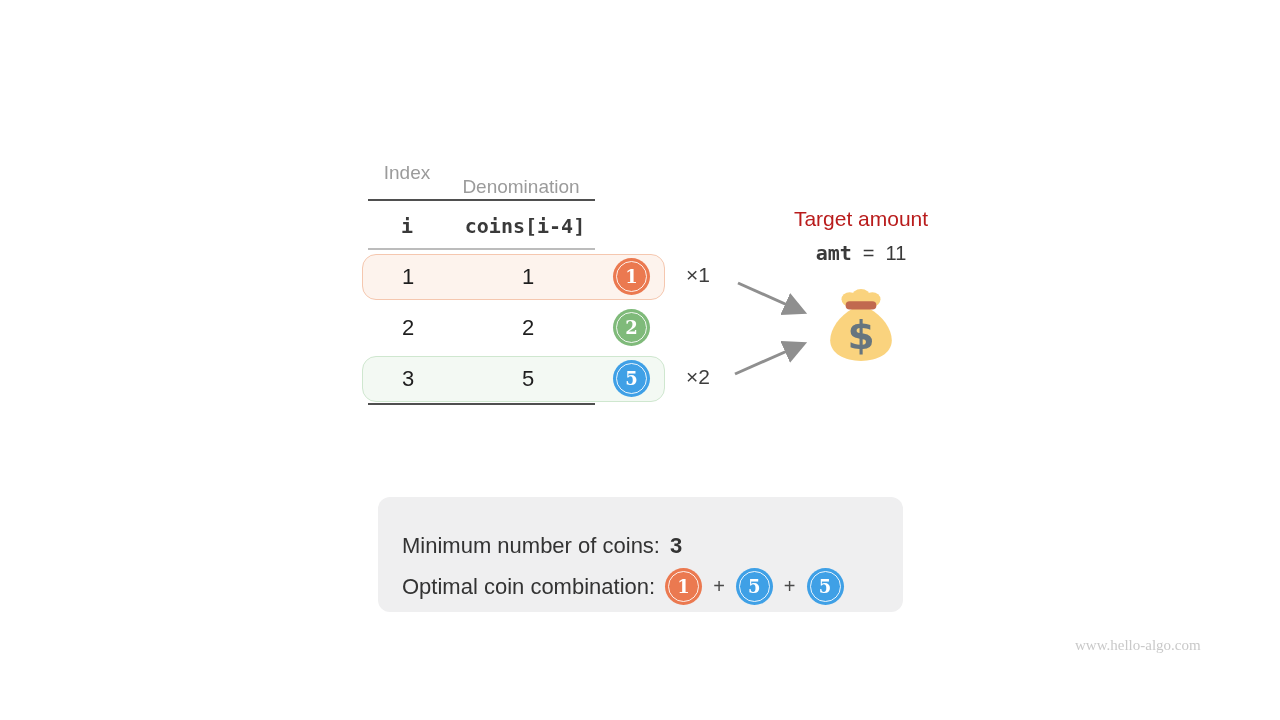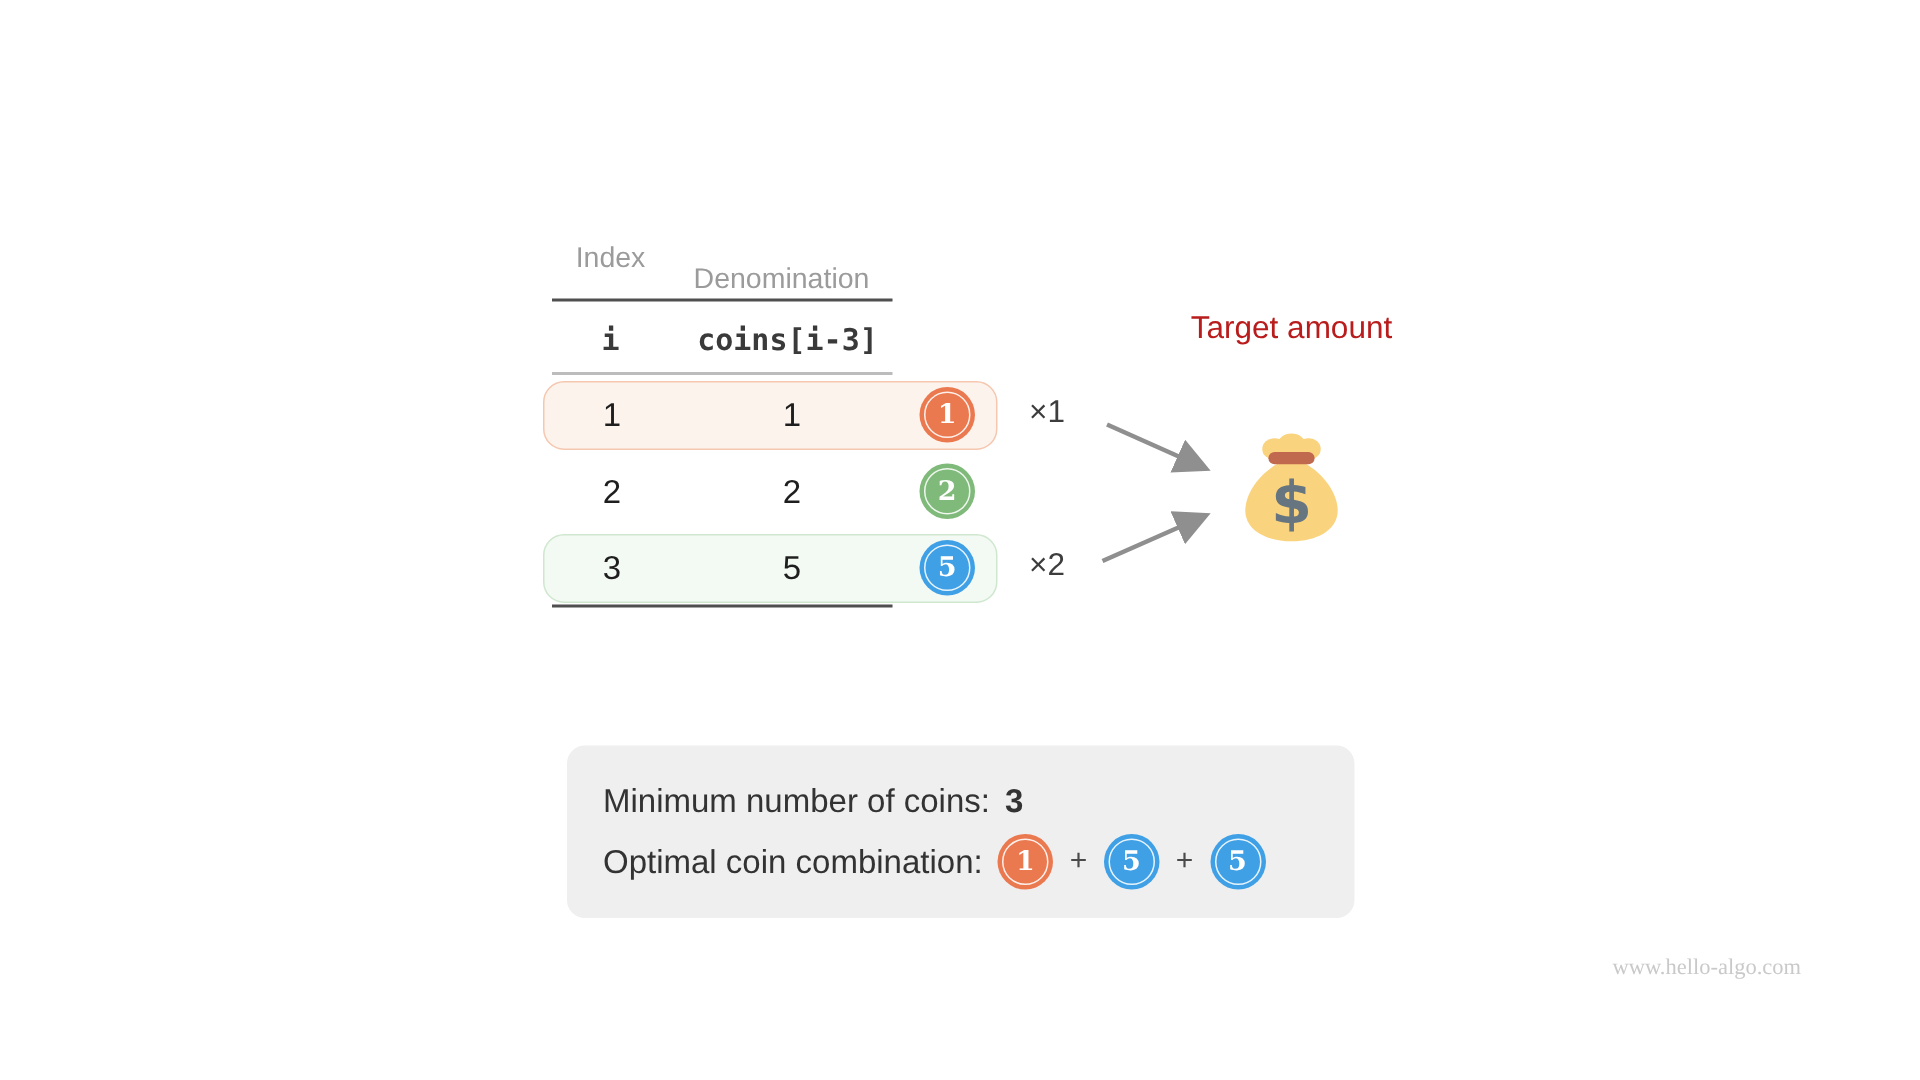--- a/index.html
+++ b/index.html
@@ -27,39 +27,39 @@
   .coin.orange{background:#eb7950;}
   .coin.green{background:#7fba7a;}
   .coin.blue{background:#3fa0e6;}
   .row-coin{position:absolute;left:250px;top:3px;}
   
   .mult{position:absolute;width:40px;text-align:center;font-size:21px;color:#3d3d3d;}
   .target-label{position:absolute;left:761px;top:207px;width:200px;text-align:center;font-size:21px;color:#b91c1c;}
   .target-eq{position:absolute;left:761px;top:241px;width:200px;display:flex;justify-content:center;align-items:center;gap:11px;font-size:20px;color:#3a3a3a;}
   .target-eq .var{font-family:"DejaVu Sans Mono",monospace;font-weight:bold;}
   
-  .summary{position:absolute;left:378px;top:497px;width:525px;height:115px;border-radius:12px;background:#efeff0;box-sizing:border-box;padding:16px 0 0 24px;}
+  .summary{position:absolute;left:378px;top:497px;width:525px;height:115px;border-radius:12px;background:#efeff0;box-sizing:border-box;padding:28px 0 0 24px;}
   .sum-line{display:flex;align-items:center;gap:10px;height:41px;font-size:22px;color:#333333;}
   .sum-line .bold{font-weight:bold;}
   .plus{font-size:20px;color:#4a4a4a;padding:0 1px;}
   
   .watermark{position:absolute;left:1075px;top:637px;font-family:Liberation Serif, serif;font-size:15px;color:#c9c9c9;}
 </style>
 </head>
 <body>
 
 <div class="canvas">
 
   <div class="abs col-head" style="left:357px;top:162px;width:100px;">Index</div>
   <div class="abs col-head" style="left:441px;top:176px;width:160px;">Denomination</div>
 
   <div class="rule dark" style="top:199px;"></div>
 
   <div class="abs sub-head" style="left:357px;top:214px;width:100px;">i</div>
-  <div class="abs sub-head" style="left:425px;top:214px;width:200px;">coins[i-3]</div>
+  <div class="abs sub-head" style="left:425px;top:214px;width:200px;">coins[i-4]</div>
 
   <div class="rule light" style="top:248px;"></div>
 
   <div class="trow hl-orange" style="top:254px;">
     <span class="cell c-idx">1</span>
     <span class="cell c-den">1</span>
     <span class="coin orange row-coin">1</span>
   </div>
 
   <div class="trow" style="top:305px;">
@@ -83,20 +83,25 @@
     <defs>
       <marker id="ah" markerWidth="9" markerHeight="9" refX="6.5" refY="4" orient="auto">
         <path d="M0,0 L8,4 L0,8 Z" fill="#8f8f8f"></path>
       </marker>
     </defs>
     <line x1="15" y1="9" x2="80" y2="38" stroke="#8f8f8f" stroke-width="3" marker-end="url(#ah)"></line>
     <line x1="12" y1="100" x2="80" y2="70" stroke="#8f8f8f" stroke-width="3" marker-end="url(#ah)"></line>
   </svg>
 
   <div class="target-label">Target amount</div>
+  <div class="target-eq">
+    <span class="var">amt</span>
+    <span>=</span>
+    <span>11</span>
+  </div>
 
   <svg class="abs" style="left:822px;top:288px;" width="78" height="76" viewBox="0 0 76 74">
     <ellipse cx="27" cy="11" rx="8" ry="7" fill="#FAD37E"></ellipse>
     <ellipse cx="49" cy="11" rx="8" ry="7" fill="#FAD37E"></ellipse>
     <ellipse cx="38" cy="8" rx="9" ry="7" fill="#FAD37E"></ellipse>
     <path d="M30,20 L46,20 C59,27 68,40 68,51 C68,64 54,71 38,71 C22,71 8,64 8,51 C8,40 17,27 30,20 Z" fill="#FAD37E"></path>
     <rect x="23" y="13" width="30" height="8" rx="4" fill="#C1694F"></rect>
     <text x="38" y="59" text-anchor="middle" font-family="DejaVu Sans, sans-serif" font-weight="bold" font-size="38" fill="#66757F">$</text>
   </svg>
 

